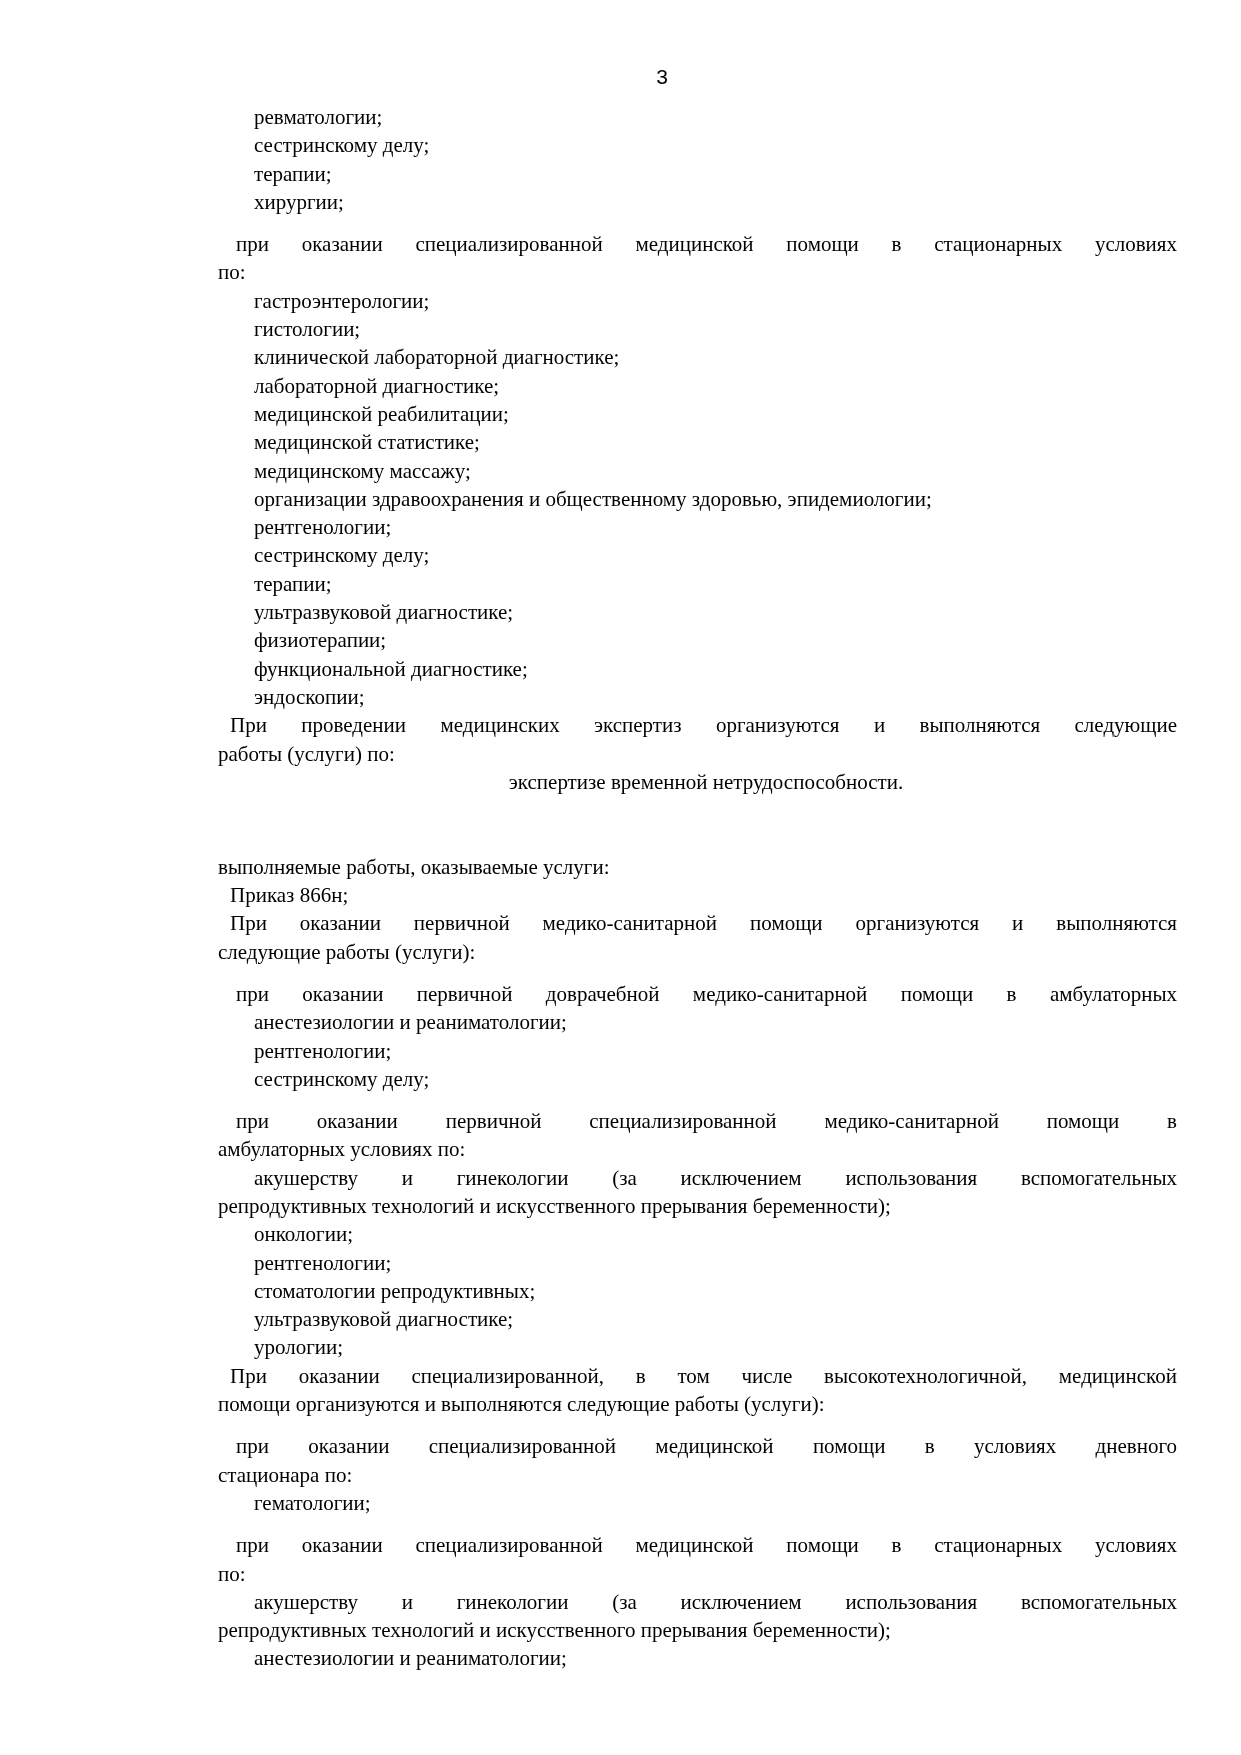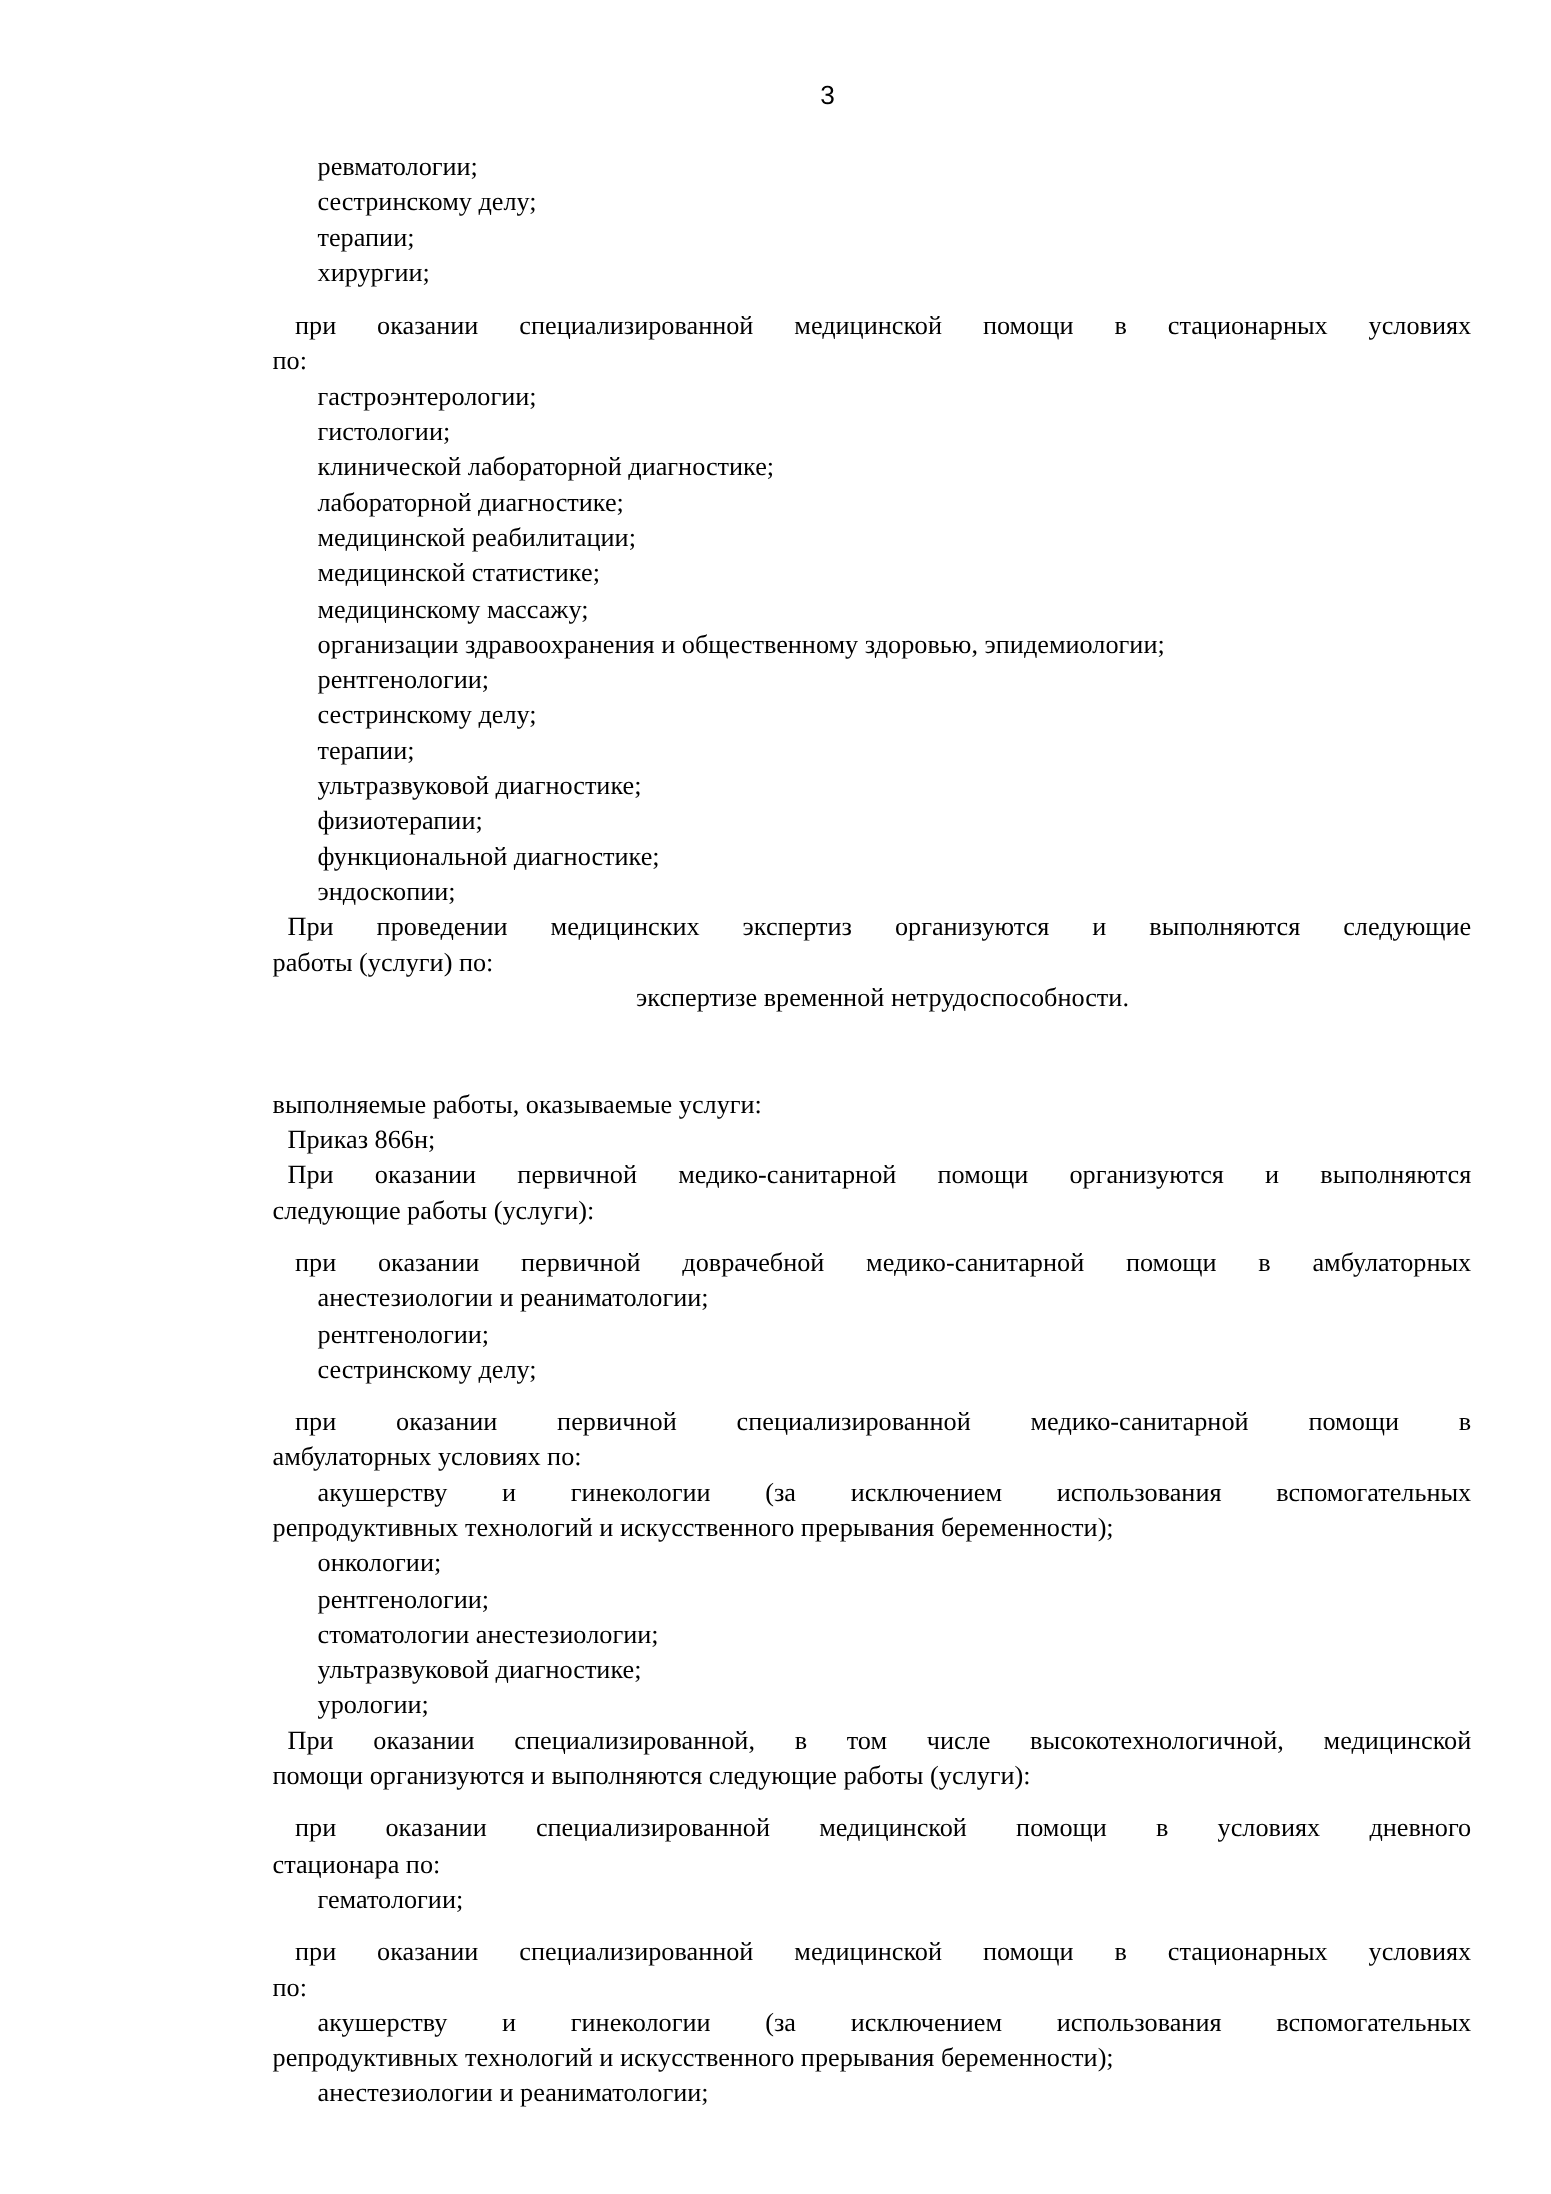--- a/index.html
+++ b/index.html
@@ -22,21 +22,21 @@
     top: 64px;
     left: 640px;
     width: 44px;
     text-align: center;
     font-family: "Liberation Sans", "DejaVu Sans", sans-serif;
     font-size: 21px;
     line-height: 26px;
   }
   #document-body {
     position: absolute;
-    top: 119px;
+    top: 103px;
     left: 218px;
     width: 959px;
   }
   .line {
     height: 28.3px;
     line-height: 28.3px;
     white-space: nowrap;
   }
   .line.just {
     white-space: normal;
@@ -90,21 +90,21 @@
       <div class="line st-para-lower just">при оказании первичной доврачебной медико-санитарной помощи в амбулаторных</div>
       <div class="line st-item">анестезиологии и реаниматологии;</div>
       <div class="line st-item">рентгенологии;</div>
       <div class="line st-item">сестринскому делу;</div>
       <div class="line st-para-lower just">при оказании первичной специализированной медико-санитарной помощи в</div>
       <div class="line st-margin">амбулаторных условиях по:</div>
       <div class="line st-item just">акушерству и гинекологии (за исключением использования вспомогательных</div>
       <div class="line st-margin">репродуктивных технологий и искусственного прерывания беременности);</div>
       <div class="line st-item">онкологии;</div>
       <div class="line st-item">рентгенологии;</div>
-      <div class="line st-item">стоматологии анестезиологии;</div>
+      <div class="line st-item">стоматологии репродуктивных;</div>
       <div class="line st-item">ультразвуковой диагностике;</div>
       <div class="line st-item">урологии;</div>
       <div class="line st-para-upper just">При оказании специализированной, в том числе высокотехнологичной, медицинской</div>
       <div class="line st-margin">помощи организуются и выполняются следующие работы (услуги):</div>
       <div class="line st-para-lower just">при оказании специализированной медицинской помощи в условиях дневного</div>
       <div class="line st-margin">стационара по:</div>
       <div class="line st-item">гематологии;</div>
       <div class="line st-para-lower just">при оказании специализированной медицинской помощи в стационарных условиях</div>
       <div class="line st-margin">по:</div>
       <div class="line st-item just">акушерству и гинекологии (за исключением использования вспомогательных</div>

